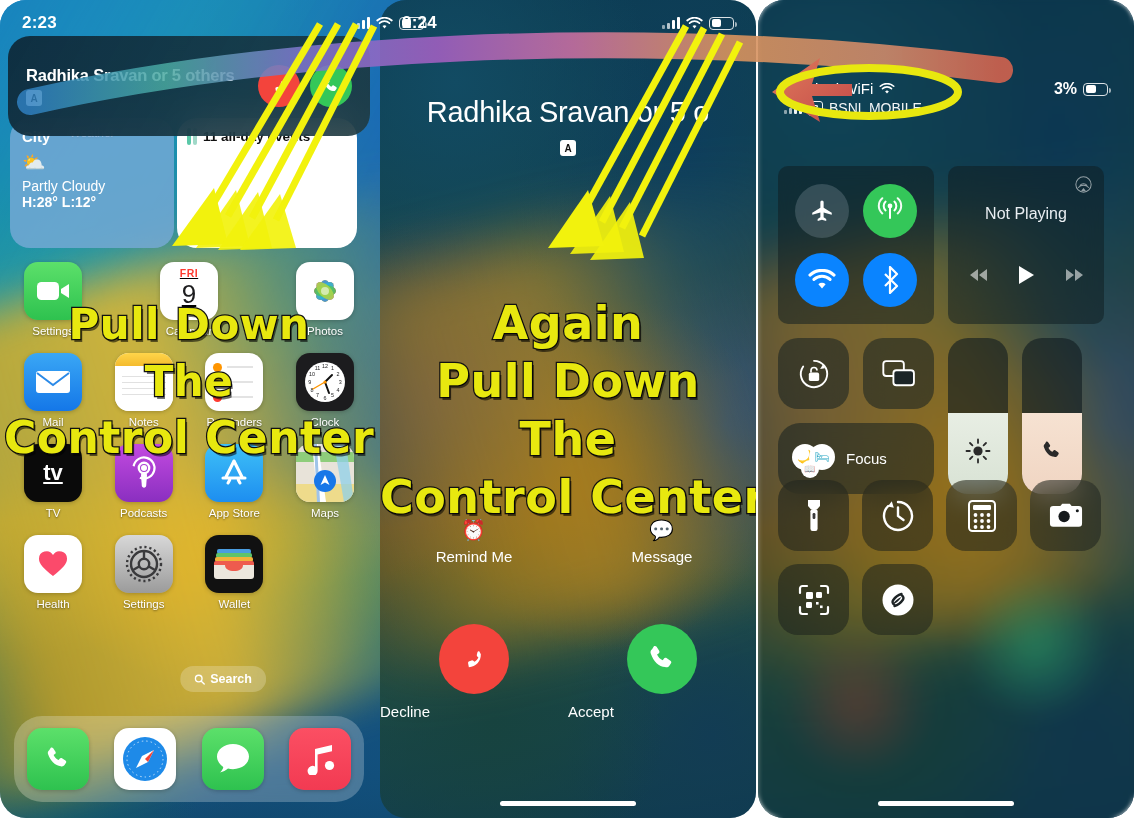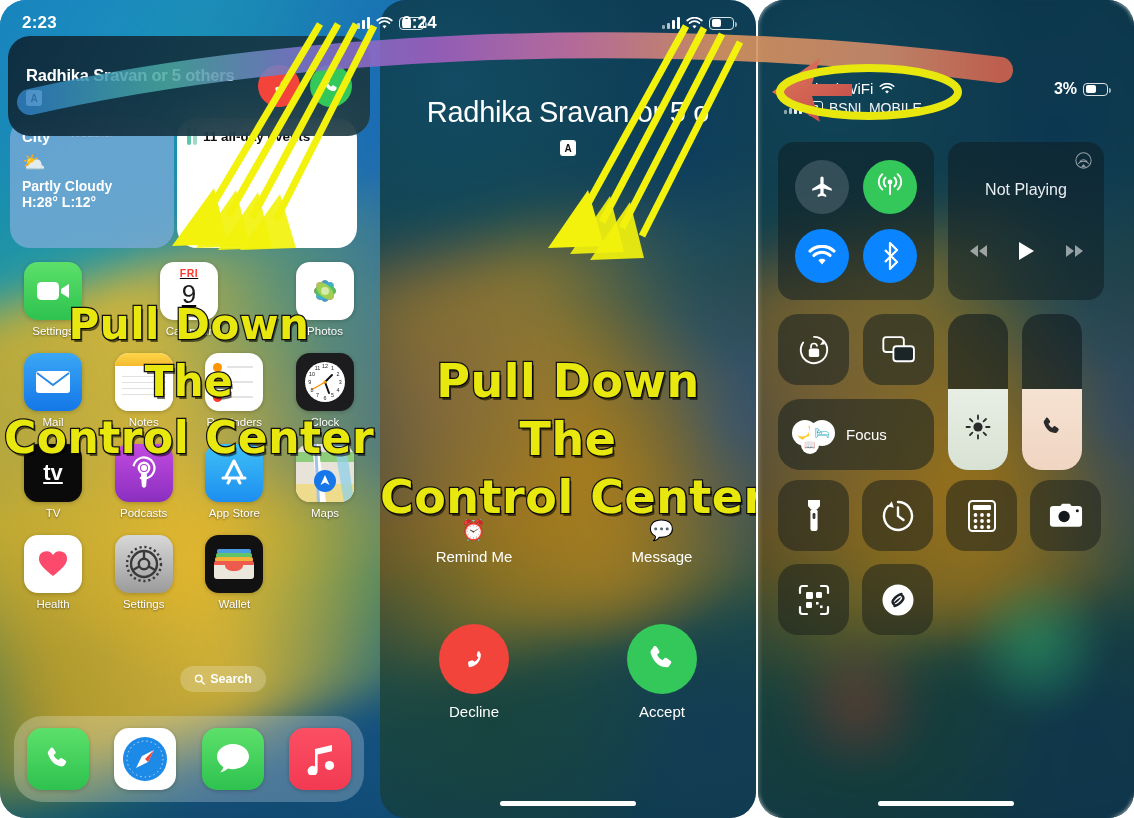--- a/index.html
+++ b/index.html
@@ -95,21 +95,21 @@
   .circ-btn{ width:42px; height:42px; border-radius:50%; display:flex; align-items:center;
     justify-content:center; margin-left:10px; }
   .bg-red{ background:#f3443c; } .bg-green{ background:#34c759; }
 
   
   .widgets{ position:absolute; top:118px; left:10px; width:358px; height:130px; display:flex; gap:3px; z-index:2;}
   .widget{ border-radius:20px; overflow:hidden; position:relative; }
   .w-weather{ width:164px; background:rgba(120,170,215,.80); padding:10px 12px; color:#fff; }
   .w-city{ font-size:15px; font-weight:600; }
   .w-icon{ font-size:19px; margin-top:6px; }
-  .w-cond{ font-size:14px; font-weight:700; margin-top:4px; }
+  .w-cond{ font-size:14px; font-weight:400; margin-top:4px; }
   .w-temp{ font-size:14px; font-weight:600; }
   .w-cal{ width:180px; background:#fff; padding:10px 10px; }
   .cal-row{ display:flex; align-items:center; gap:6px; }
   .cal-bars{ display:flex; gap:2px; }
   .cal-bars i{ display:block; width:4px; height:17px; border-radius:2px; }
   .cal-txt{ font-size:13.5px; font-weight:700; color:#111; }
   .w-label{ position:absolute; width:100%; text-align:center; color:#fff; font-size:12px;
     text-shadow:0 1px 2px rgba(0,0,0,.45); top:126px; }
 
   
@@ -134,40 +134,40 @@
   .caller-name{ position:absolute; top:96px; width:100%; text-align:center; color:#fff;
     font-size:29px; font-weight:400; letter-spacing:-.3px; z-index:3; white-space:nowrap; }
   .caller-badge{ position:absolute; top:140px; left:50%; transform:translateX(-50%);
     width:16px; height:16px; background:#fff; border-radius:3px; color:#111;
     font-size:10px; font-weight:700; display:flex; align-items:center; justify-content:center; z-index:3;}
   .mini-actions{ position:absolute; top:518px; width:100%; display:flex; z-index:3; }
   .mini-act{ flex:1; text-align:center; color:#fff; }
   .mini-ico{ font-size:20px; line-height:24px; }
   .mini-lbl{ font-size:15px; margin-top:6px; }
   .call-actions{ position:absolute; top:624px; width:100%; display:flex; z-index:3; }
-  .call-act{ flex:1; text-align:center; color:#fff; }
+  .call-act{ flex:1; color:#fff; }
   .big-circ{ width:70px; height:70px; border-radius:50%; margin:0 auto;
     display:flex; align-items:center; justify-content:center; }
   .call-lbl{ font-size:15px; margin-top:9px; }
   .home-ind{ position:absolute; bottom:12px; left:50%; transform:translateX(-50%);
     width:136px; height:5px; border-radius:3px; background:#fff; z-index:4; }
 
   
   .cc-status{ position:absolute; top:80px; left:0; width:100%; padding:0 26px; z-index:6;
     display:flex; align-items:flex-start; justify-content:space-between; }
   .cc-carrier{ color:#fff; }
   .cc-line{ display:flex; align-items:center; gap:6px; font-size:15px; font-weight:500; }
   .cc-line.sub{ margin-top:3px; font-size:14px; opacity:.95; }
   .sq-badge{ width:15px; height:15px; border:1.4px solid #fff; border-radius:3px; font-size:9px;
     display:inline-flex; align-items:center; justify-content:center; font-weight:700; }
   .cc-batt{ display:flex; align-items:center; gap:6px; color:#fff; font-size:16px; font-weight:600; }
 
   .cc-grid{ position:absolute; top:142px; left:20px; width:336px; z-index:3; }
   .cc-r1{ display:flex; gap:14px; }
-  .cc-card{ border-radius:16px; background:rgba(16,28,32,.52); backdrop-filter:blur(14px); }
+  .cc-card{ border-radius:10px; background:rgba(16,28,32,.52); backdrop-filter:blur(14px);margin-top:24px; }
   .cc-conn{ width:156px; height:158px; display:grid; grid-template-columns:1fr 1fr;
     place-items:center; padding:10px; }
   .toggle{ width:54px; height:54px; border-radius:50%; display:flex; align-items:center;
     justify-content:center; }
   .t-off{ background:rgba(120,140,150,.35); }
   .t-green{ background:#34c759; } .t-blue{ background:#0a84ff; }
   .cc-media{ width:156px; height:158px; position:relative; display:flex; flex-direction:column;
     align-items:center; justify-content:center; }
   .media-title{ color:#e9eef2; font-size:16px; font-weight:500; }
   .media-ctrls{ display:flex; align-items:center; gap:30px; margin-top:42px; color:#fff; }
@@ -554,20 +554,21 @@
           <svg width="36" height="36" viewBox="0 0 24 24">
             <path d="M6.6 3.5c.6-.4 1.4-.2 1.8.4l1.7 2.6c.4.6.2 1.4-.4 1.8l-1 .7c.7 1.7 2.1 3.1 3.8 3.8l.7-1c.4-.6 1.2-.8 1.8-.4l2.6 1.7c.6.4.8 1.2.4 1.8l-1.1 1.6c-.6.9-1.8 1.3-2.8.9C9.9 17.2 6.3 13.6 4.5 8.3c-.4-1 0-2.2.9-2.8z" fill="#fff"></path>
           </svg>
         </div>
         <div class="call-lbl">Accept</div>
       </div>
     </div>
 
     <div class="home-ind"></div>
 
+    <div class="ovl" style="left:0;width:376px;top:296px;font-size:46px;">Again</div>
     <div class="ovl" style="left:0;width:376px;top:354px;font-size:46px;">Pull Down</div>
     <div class="ovl" style="left:0;width:376px;top:412px;font-size:46px;">The</div>
     <div class="ovl" style="left:0;width:376px;top:470px;font-size:46px;">Control Center</div>
   </div>
 
   <div class="panel" id="panel-cc">
     <div class="wall wall-dark"></div>
     <div class="wall-cc-green"></div>
     <div class="wall-cc-red"></div>
     <div class="cc-dim"></div>

